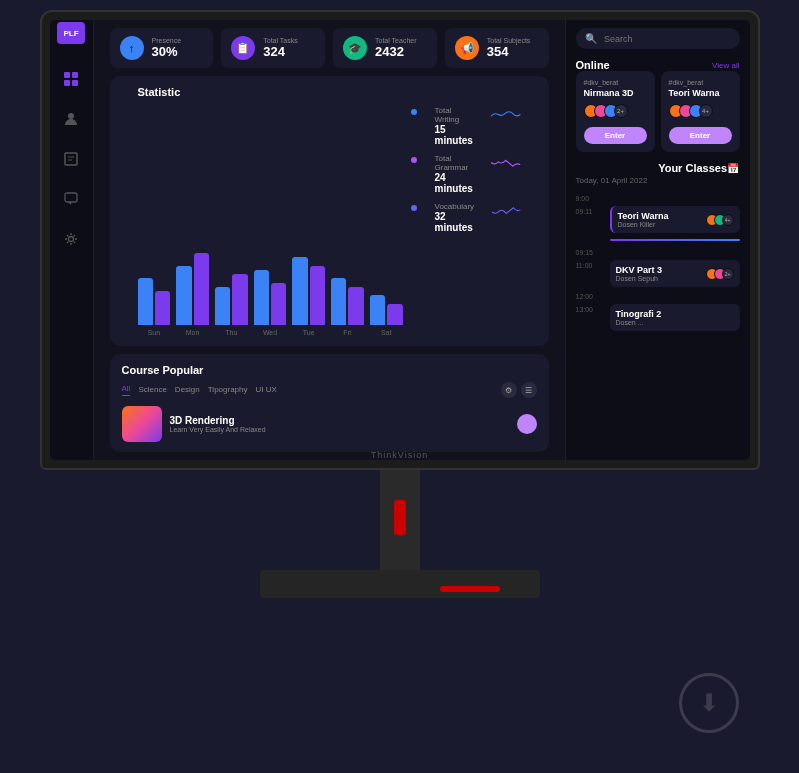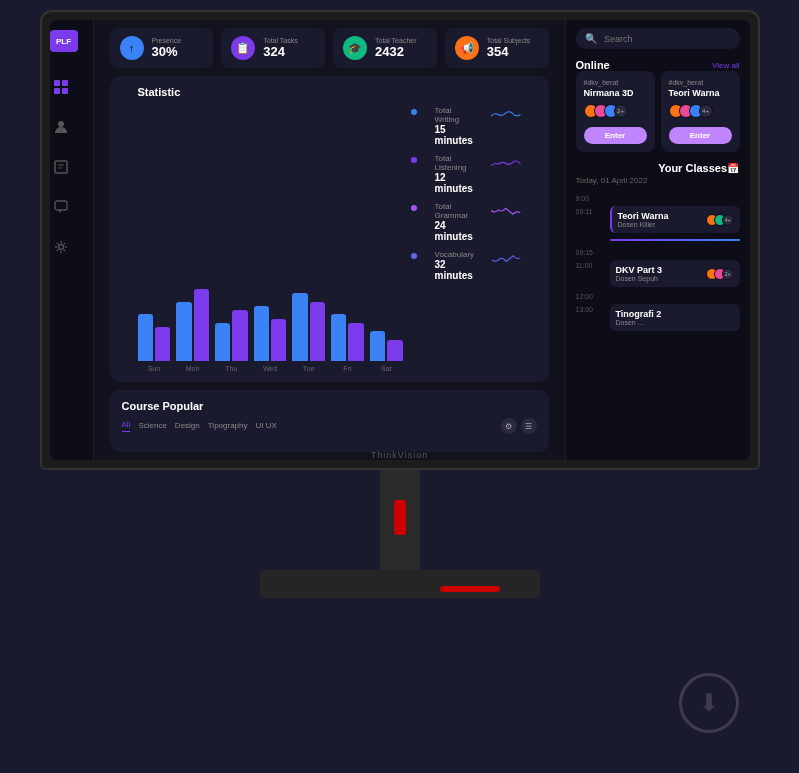--- a/index.html
+++ b/index.html
@@ -83,21 +83,22 @@
       display: flex;
       justify-content: center;
     }
 
     
     .sidebar {
       width: 44px;
       background: #0d0d18;
       display: flex;
       flex-direction: column;
-      padding: 10px 0;
+      align-items: center;
+      padding: 2px 0;
       gap: 18px;
       border-right: 1px solid #1e1e2e;
     }
 
     .sidebar-logo {
       width: 28px;
       height: 22px;
       background: #7c3aed;
       border-radius: 4px;
       display: flex;
@@ -837,30 +838,20 @@
       <div class="legend-dot" style="background:#3b82f6;"></div>
       <div class="legend-text">
         <div class="legend-title">Total Writing</div>
         <div class="legend-value">15 minutes</div>
       </div>
       <svg class="sparkline" viewBox="0 0 40 20">
         <path d="M0,10 Q5,5 10,8 Q15,11 20,6 Q25,2 30,7 Q35,12 40,8" fill="none" stroke="#3b82f6" stroke-width="1.5"></path>
       </svg>
     </div>
                     <div class="legend-item">
-      <div class="legend-dot" style="background:#7c3aed;"></div>
-      <div class="legend-text">
-        <div class="legend-title">Total Listening</div>
-        <div class="legend-value">12 minutes</div>
-      </div>
-      <svg class="sparkline" viewBox="0 0 40 20">
-        <path d="M0,12 Q5,8 10,10 Q15,6 20,9 Q25,13 30,7 Q35,4 40,10" fill="none" stroke="#7c3aed" stroke-width="1.5"></path>
-      </svg>
-    </div>
-                    <div class="legend-item">
       <div class="legend-dot" style="background:#a855f7;"></div>
       <div class="legend-text">
         <div class="legend-title">Total Grammar</div>
         <div class="legend-value">24 minutes</div>
       </div>
       <svg class="sparkline" viewBox="0 0 40 20">
         <path d="M0,8 Q5,12 10,7 Q15,11 20,5 Q25,9 30,13 Q35,8 40,11" fill="none" stroke="#a855f7" stroke-width="1.5"></path>
       </svg>
     </div>
                     <div class="legend-item">
@@ -885,20 +876,28 @@
                   <span class="tab active">All</span>
                   <span class="tab">Science</span>
                   <span class="tab">Design</span>
                   <span class="tab">Tipography</span>
                   <span class="tab">UI UX</span>
                   <div class="tab-actions">
                     <div class="tab-action-btn">⚙</div>
                     <div class="tab-action-btn">☰</div>
                   </div>
                 </div>
+                <div class="course-item">
+                  <div class="course-thumb"></div>
+                  <div class="course-info">
+                    <div class="course-name">3D Rendering</div>
+                    <div class="course-desc">Learn Very Easily And Relaxed</div>
+                  </div>
+                  <div class="course-dot"></div>
+                </div>
               </div>
 
             </div>
 
           </div>
         </div>
       </div>
 
       <div class="right-panel">
 

